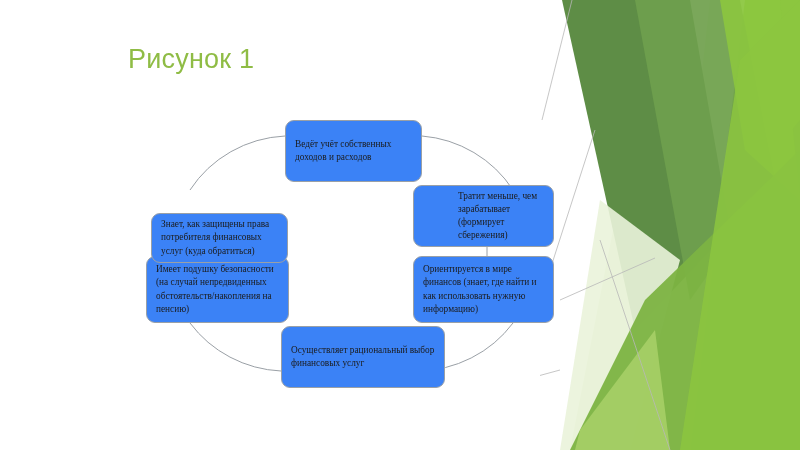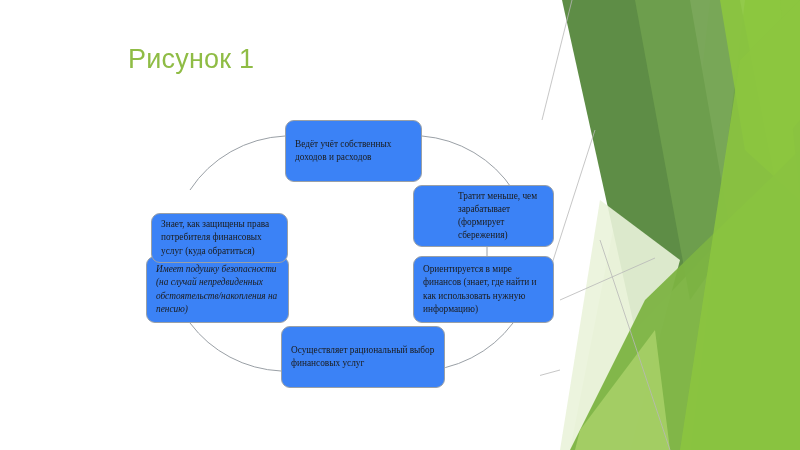--- a/index.html
+++ b/index.html
@@ -69,21 +69,21 @@
     display: flex;
     align-items: center;
   }
   .node span { display: block; }
 
   
   .n-top     { left: 150px; top: 2px;    width: 137px; height: 62px; }
   .n-right-t { left: 278px; top: 67px;   width: 141px; height: 62px; padding-left: 44px; }
   .n-right-b { left: 278px; top: 138px;  width: 141px; height: 67px; }
   .n-bottom  { left: 146px; top: 208px;  width: 164px; height: 62px; }
-  .n-left-b  { left: 11px;  top: 138px;  width: 143px; height: 67px; font-style: italic; }
+  .n-left-b  { left: 11px;  top: 138px;  width: 143px; height: 67px; }
   .n-left-t  { left: 16px;  top: 67px;   width: 137px; height: 50px; margin-top: 28px; }
 </style>
 </head>
 <body>
 
 <div id="slide">
 
   <svg id="decor" viewBox="0 0 260 450" preserveAspectRatio="none">
 
     <polygon points="170,0 260,0 260,450 120,450" fill="#8cc63f"></polygon>

